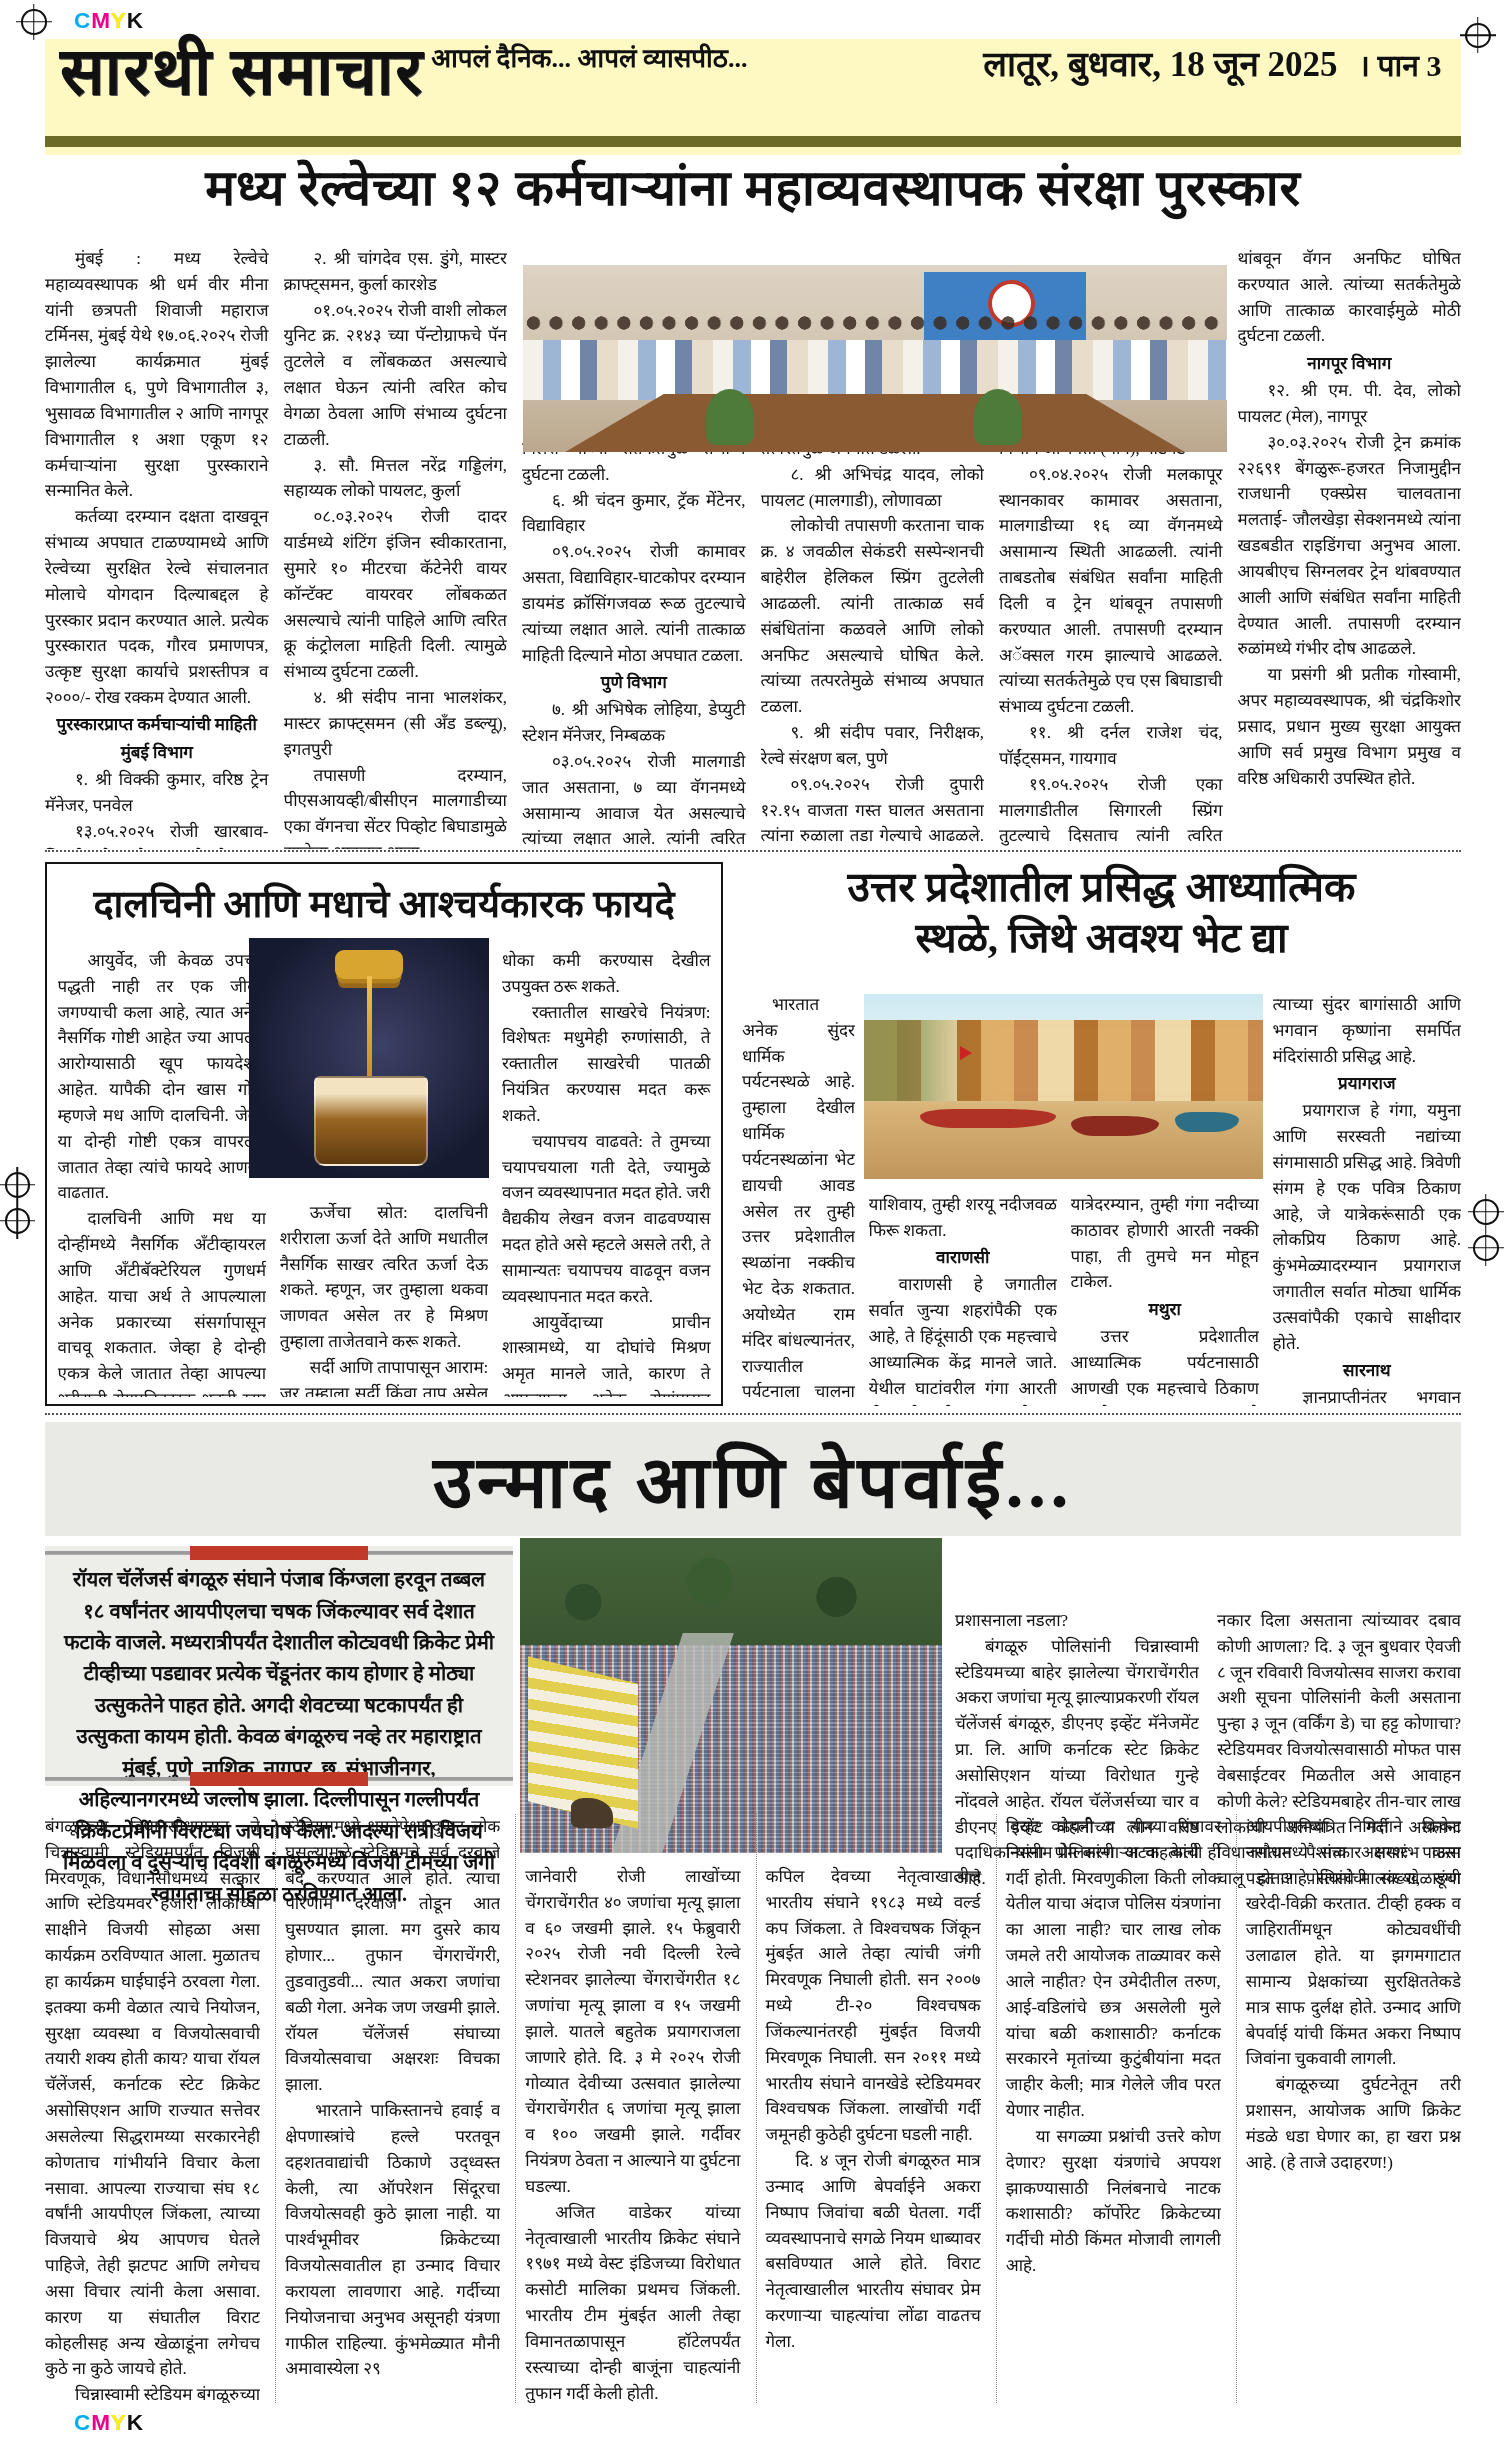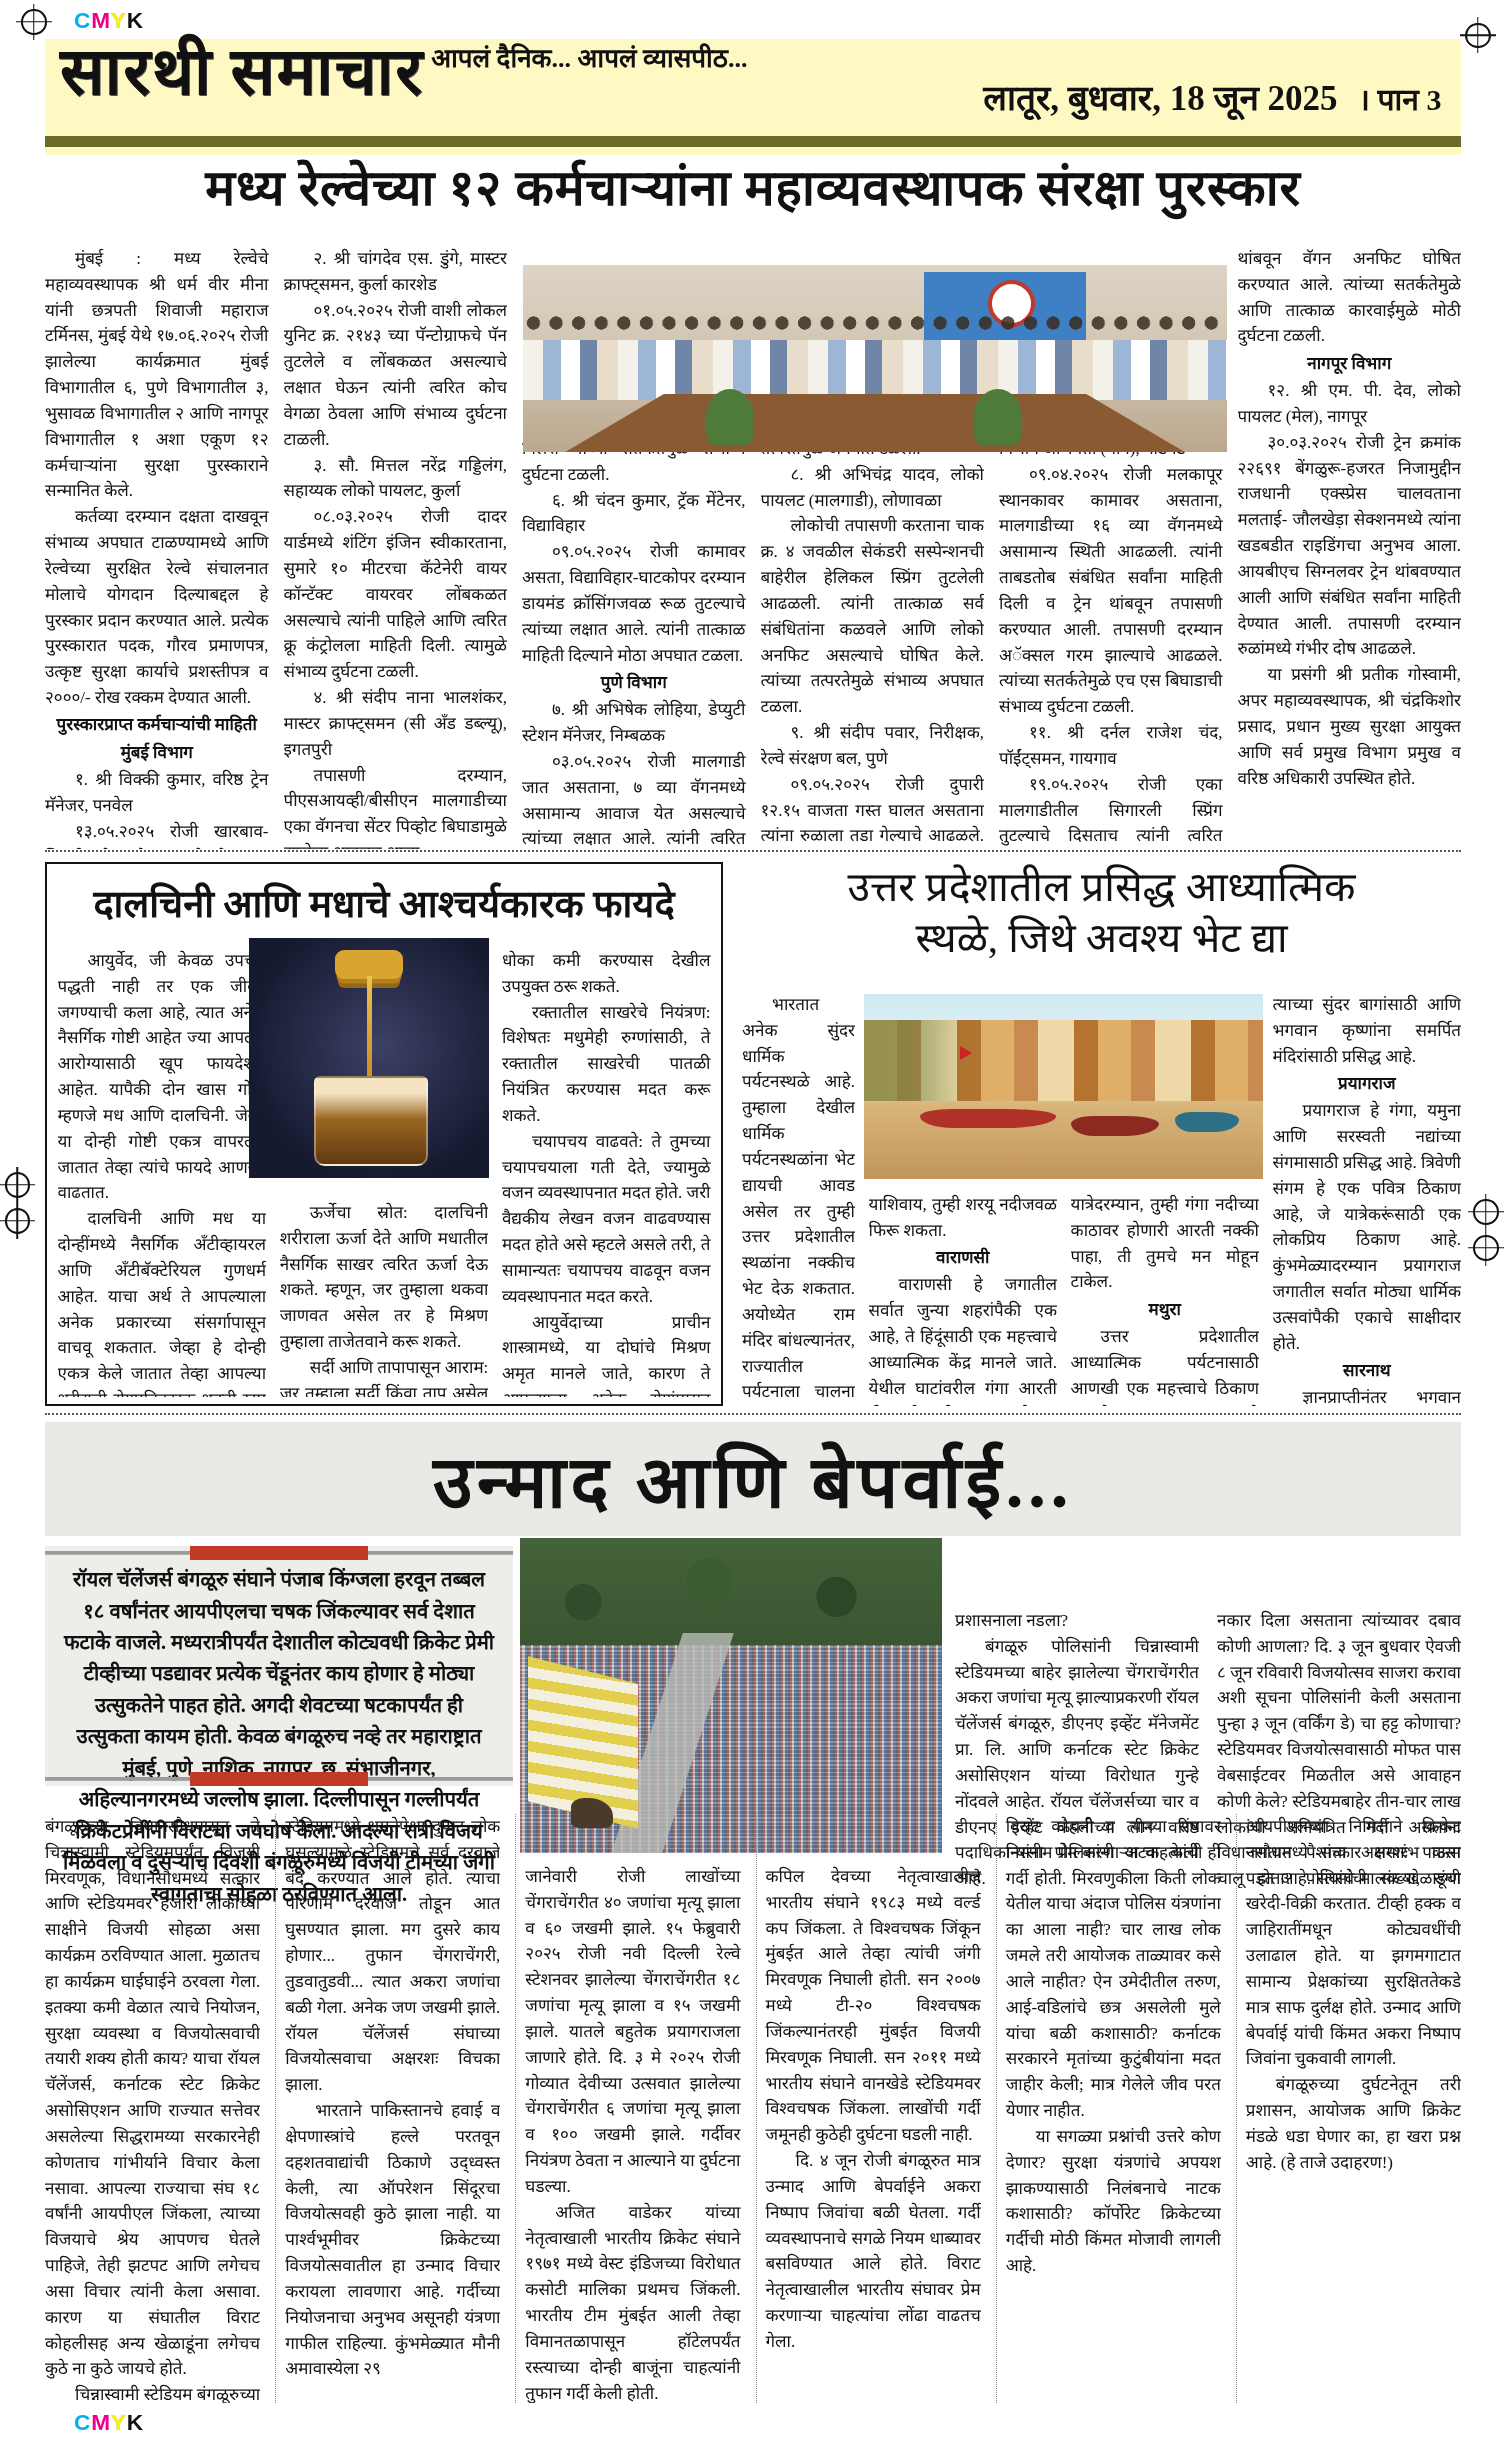--- a/index.html
+++ b/index.html
@@ -9,21 +9,21 @@
   .reg{position:absolute;width:25.6px;height:25.6px;}
   .reg i{display:block;width:100%;height:100%;border:2.3px solid #111;border-radius:50%;box-sizing:border-box;}
   .reg::before{content:"";position:absolute;left:50%;top:-5.3px;bottom:-5.3px;width:1.5px;background:#111;transform:translateX(-50%);}
   .reg::after{content:"";position:absolute;top:50%;left:-5.3px;right:-5.3px;height:1.5px;background:#111;transform:translateY(-50%);}
   .cmyk{position:absolute;font-family:"Liberation Sans","DejaVu Sans",sans-serif;font-weight:bold;font-size:22.6px;letter-spacing:0.8px;}
   .cmyk .c{color:#00aeef}.cmyk .m{color:#ec008c}.cmyk .y{color:#fff200;text-shadow:0 0 0.8px #999}.cmyk .k{color:#111}
   
   .mast{position:absolute;left:45px;top:39px;width:1416px;height:116px;background:#fef9c3;display:flex;align-items:flex-start;}
   .mast-title{font-size:66px;font-weight:800;line-height:1;padding:0 7.5px 4.5px 15px;letter-spacing:1.5px;text-shadow:0.8px 0.8px 0 #555;}
   .mast-tag{font-size:26px;font-weight:bold;padding-bottom:12px;}
-  .mast-right{margin-left:auto;padding:0 19.6px 15px 0;font-size:35px;font-weight:bold;white-space:nowrap;margin-top:34px;}
+  .mast-right{margin-left:auto;padding:0 19.6px 15px 0;font-size:35px;font-weight:bold;white-space:nowrap;}
   .mast-page{font-size:30px;font-weight:bold;padding-left:21px;}
   .olivebar{position:absolute;left:45px;top:136px;width:1416px;height:10.5px;background:#6c6c28;}
   
   .h1{position:absolute;left:45px;top:152px;width:1416px;text-align:center;font-size:50px;font-weight:800;letter-spacing:0.8px;}
   
   .cols{display:flex;}
   .col{flex:1;overflow:hidden;font-size:17px;line-height:1.52;text-align:justify;}
   .para{text-indent:30px;margin:0;}
   .cont{text-indent:0;margin:0;}
   .sub{font-weight:bold;text-align:center;text-indent:0;margin:1.5px 0;}
@@ -46,21 +46,21 @@
   .cinn{position:absolute;left:45px;top:862px;width:678px;height:544px;border:2.3px solid #151515;box-sizing:border-box;}
   .cinn .head{font-size:38px;font-weight:800;text-align:center;padding-top:12px;}
   .cinn .cols{position:absolute;left:10.5px;right:10.5px;top:84px;bottom:7.5px;gap:13.6px;}
   .photo-honey{left:249px;top:938px;width:240px;height:240px;background:radial-gradient(circle at 55% 45%,#3c4166,#161a30 72%);}
   .photo-honey .dipper{position:absolute;left:36%;top:5%;width:28%;height:12%;background:#d9a531;border-radius:9px;box-shadow:0 6px 0 -1.5px #b27f1d,0 12px 0 -3px #96671a;}
   .photo-honey .stream{position:absolute;left:49%;top:16%;width:5.3px;height:46%;background:linear-gradient(#efc14f,#c98a1e);}
   .photo-honey .glass{position:absolute;left:27%;bottom:5%;width:46%;height:36%;border-radius:6px 6px 10.5px 10.5px;border:2.3px solid rgba(255,255,255,.35);background:linear-gradient(#f3e3c0 18%,#9a6522 48%,#5e3a10);}
   .cinn .col.under-img{padding-top:252px;}
   
   .pilg{position:absolute;left:742px;top:862px;width:719px;height:544px;}
-  .pilg .head{font-size:41px;font-weight:400;text-align:center;line-height:1.25;}
+  .pilg .head{font-size:41px;font-weight:700;text-align:center;line-height:1.25;}
   .pilg .cols{position:absolute;left:0;right:0;top:130px;bottom:0;display:grid;grid-template-columns:113px 1fr 1fr 1fr;gap:13.6px;}
   .pilg .col{overflow:hidden;}
   .pilg .col.under-img{padding-top:200px;}
   .photo-ghat{left:864px;top:994px;width:399px;height:185px;background:linear-gradient(#cde9f2 0%,#e8f4f6 35%,#d9b57a 60%,#c1955c 100%);}
   .photo-ghat .bld{position:absolute;left:0;top:14%;width:100%;height:44%;
      background:repeating-linear-gradient(90deg,#e0b06a 0 33px,#c98b4f 33px 57px,#efd9a8 57px 93px,#b5742f 93px 117px);box-shadow:inset 121px 0 45px -45px rgba(90,120,60,.55);}
   .photo-ghat .boat1,.photo-ghat .boat2,.photo-ghat .boat3{position:absolute;height:19.6px;border-radius:40% 60% 60% 40%/60% 60% 100% 100%;}
   .photo-ghat .boat1{left:14%;top:62%;width:34%;background:#b03226;}
   .photo-ghat .boat2{left:52%;top:66%;width:22%;background:#8c2a20;}
   .photo-ghat .boat3{left:78%;top:64%;width:16%;background:#2e6f86;}

